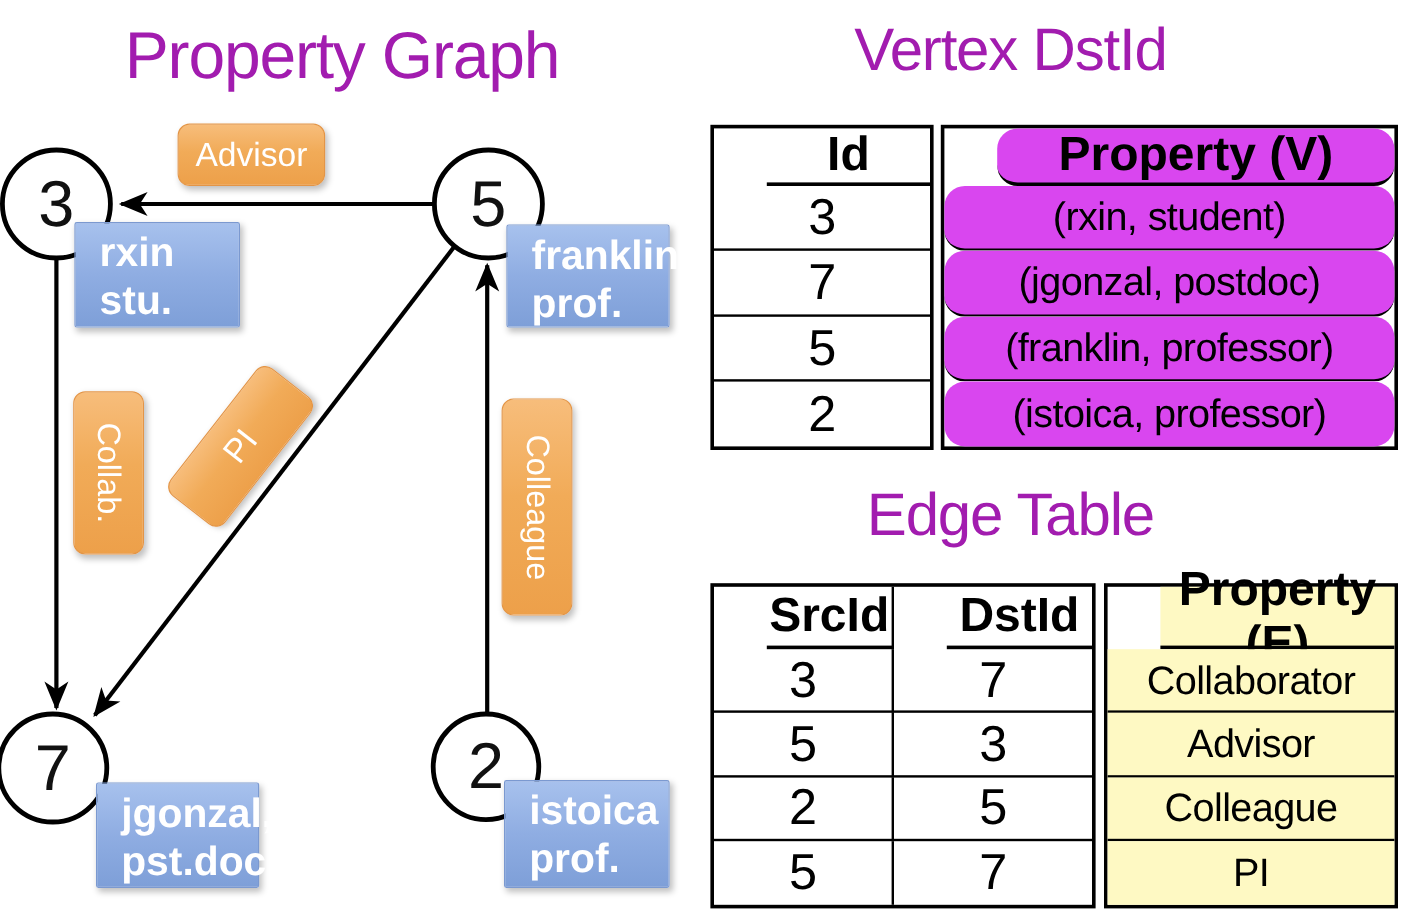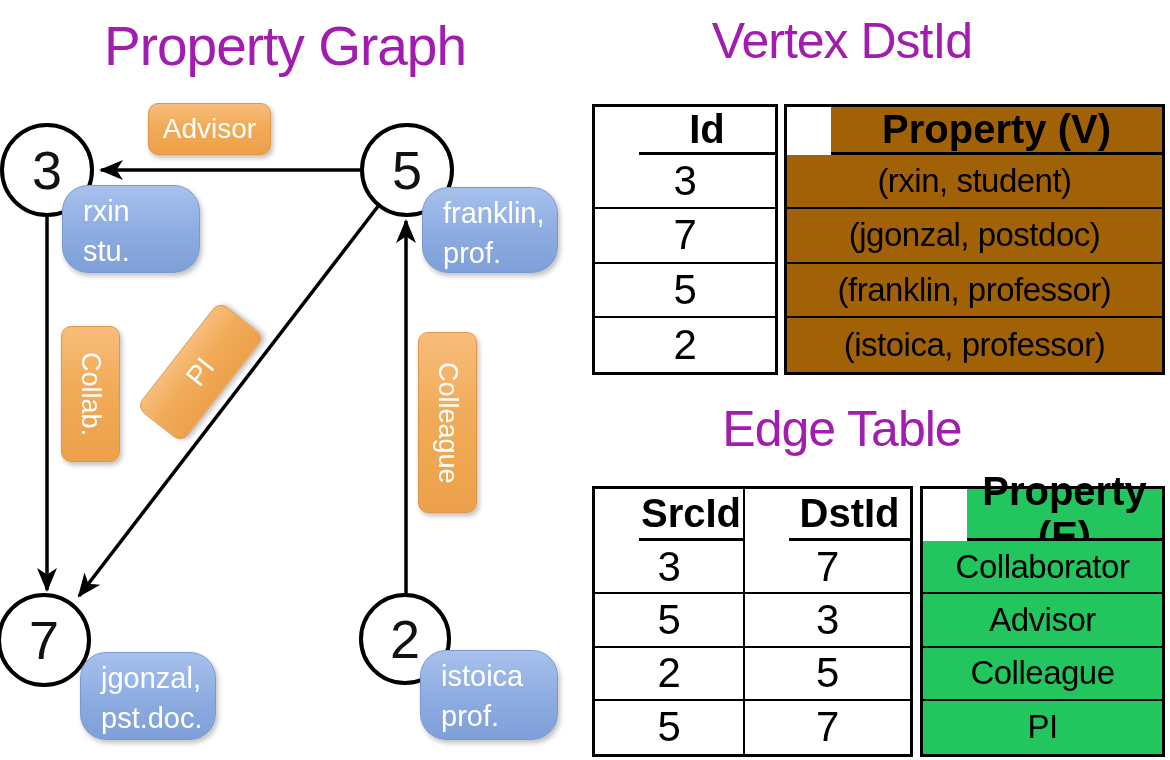--- a/index.html
+++ b/index.html
@@ -35,45 +35,46 @@
     color:#fff; font-size:28px; font-weight:400;
     box-shadow:2px 3px 5px rgba(0,0,0,0.25);
     box-sizing:border-box;
   }
   .ebox.vert { writing-mode:vertical-rl; text-orientation:mixed; font-size:27px; }
   .ebox.tilt { transform:rotate(-52deg); }
 
   
   .vbox {
     background:linear-gradient(180deg,#a7c1ed 0%,#8fade2 50%,#7e9fd8 100%);
-    border:1px solid #7b99d0; border-radius:26px;
-    color:#fff; font-size:29px; line-height:40px;
+    border:1px solid #7b99d0; border-radius:2px;
+    color:#fff; font-size:34px; line-height:40px;
     padding:5px 0 0 20px; box-sizing:border-box;
     box-shadow:2px 3px 5px rgba(0,0,0,0.25);
+    font-weight:bold;
   }
 
   
   .tbl {
     display:grid; box-sizing:border-box;
     border:3px solid #000; background:#fff;
     text-align:center;
   }
   .tbl > div {
     display:flex; align-items:center; justify-content:center;
     border-bottom:2.5px solid #000; box-sizing:border-box;
     font-size:33px; font-weight:300; letter-spacing:-0.5px;
   }
   .tbl > div.hdr { font-weight:bold; font-size:40px; letter-spacing:0; border-bottom-width:3px;margin-left:44px; }
   .tbl > div.num { font-size:42px; }
   .tbl.single > div:last-child { border-bottom:none; }
   .tbl.grid2 { grid-template-columns:150px 1fr; }
   .tbl.grid2 > div:nth-child(odd) { border-right:2.5px solid #000; }
   .tbl.grid2 > div:nth-last-child(-n+2) { border-bottom:none; }
-  .blue-fill > div { background:#a16207; }
-  .tan-fill  > div { background:#22c55e; }
+  .blue-fill > div { background:#d946ef;border-radius:17px; }
+  .tan-fill  > div { background:#fef9c3; }
 
   .vtable-id   { left:592px; top:104px; width:186px; height:271px; grid-template-rows:48px repeat(4,1fr); }
   .vtable-prop { left:784px; top:104px; width:381px; height:271px; grid-template-rows:48px repeat(4,1fr); }
   .etable-ids  { left:592px; top:486px; width:321px; height:271px; grid-template-rows:52px repeat(4,1fr); }
   .etable-prop { left:920px; top:486px; width:245px; height:271px; grid-template-rows:52px repeat(4,1fr); }
 </style>
 </head>
 <body>
 
 <div class="slide">

